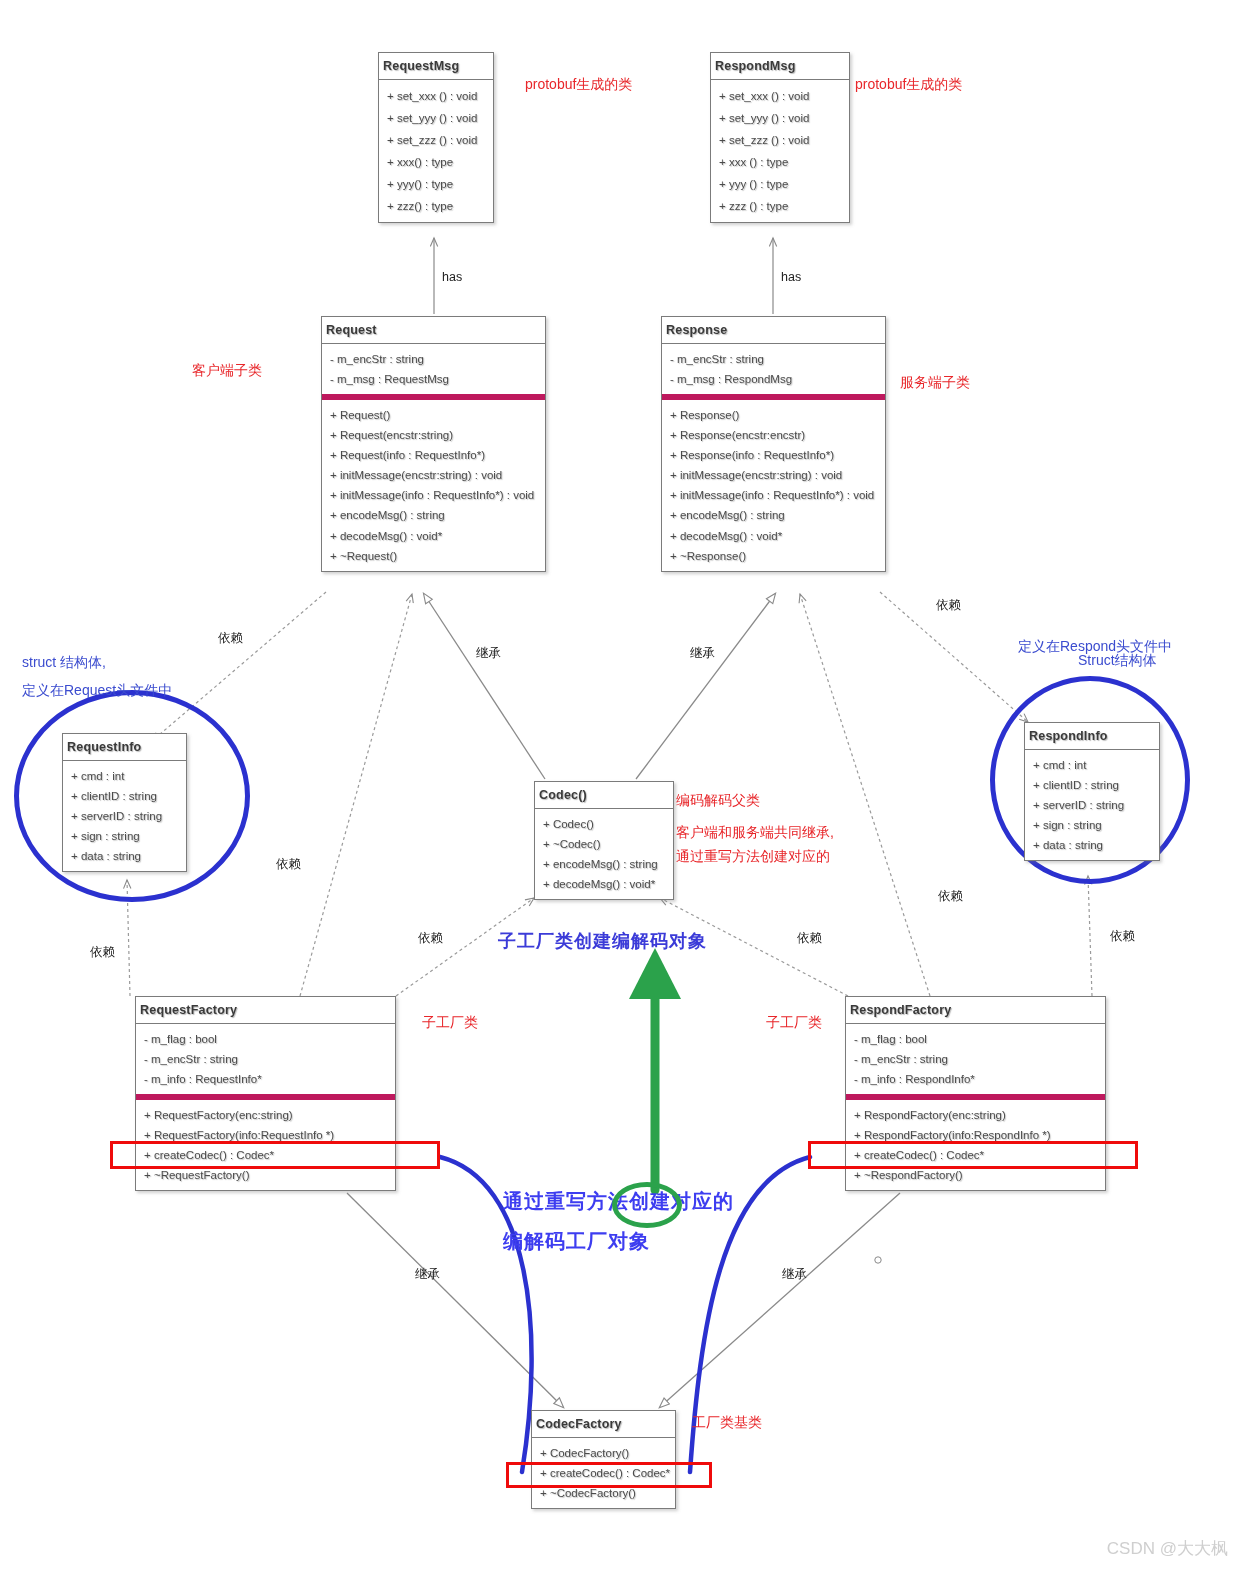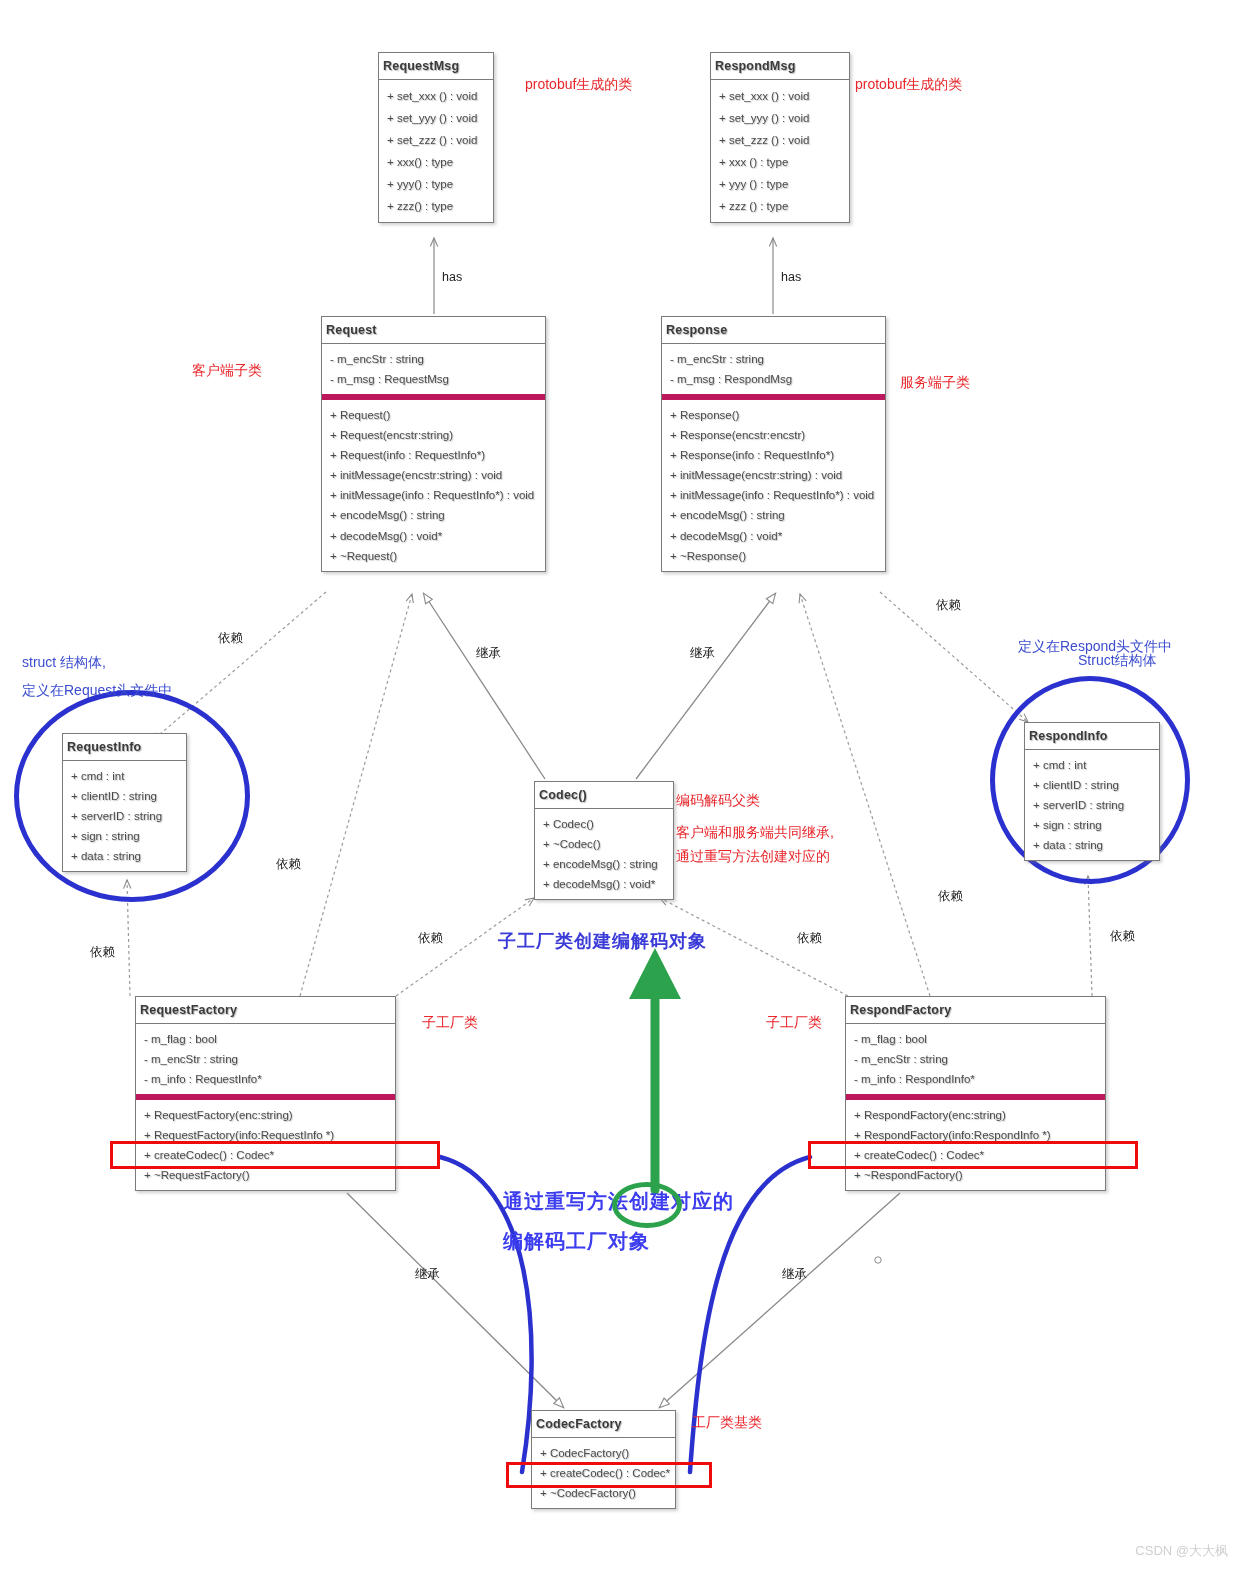--- a/index.html
+++ b/index.html
@@ -79,21 +79,21 @@
     position:absolute;
     font-size:12.5px;
     color:#222;
     white-space:nowrap;
     z-index:6;
   }
   .watermark{
     position:absolute;
     right:16px;
     bottom:12px;
-    font-size:13px;
+    font-size:17px;
     color:#cfcfcf;
     z-index:8;
     white-space:nowrap;
   }
   
   .red-rect{
     position:absolute;
     border:3px solid #ef0b0b;
     box-sizing:border-box;
     z-index:9;

